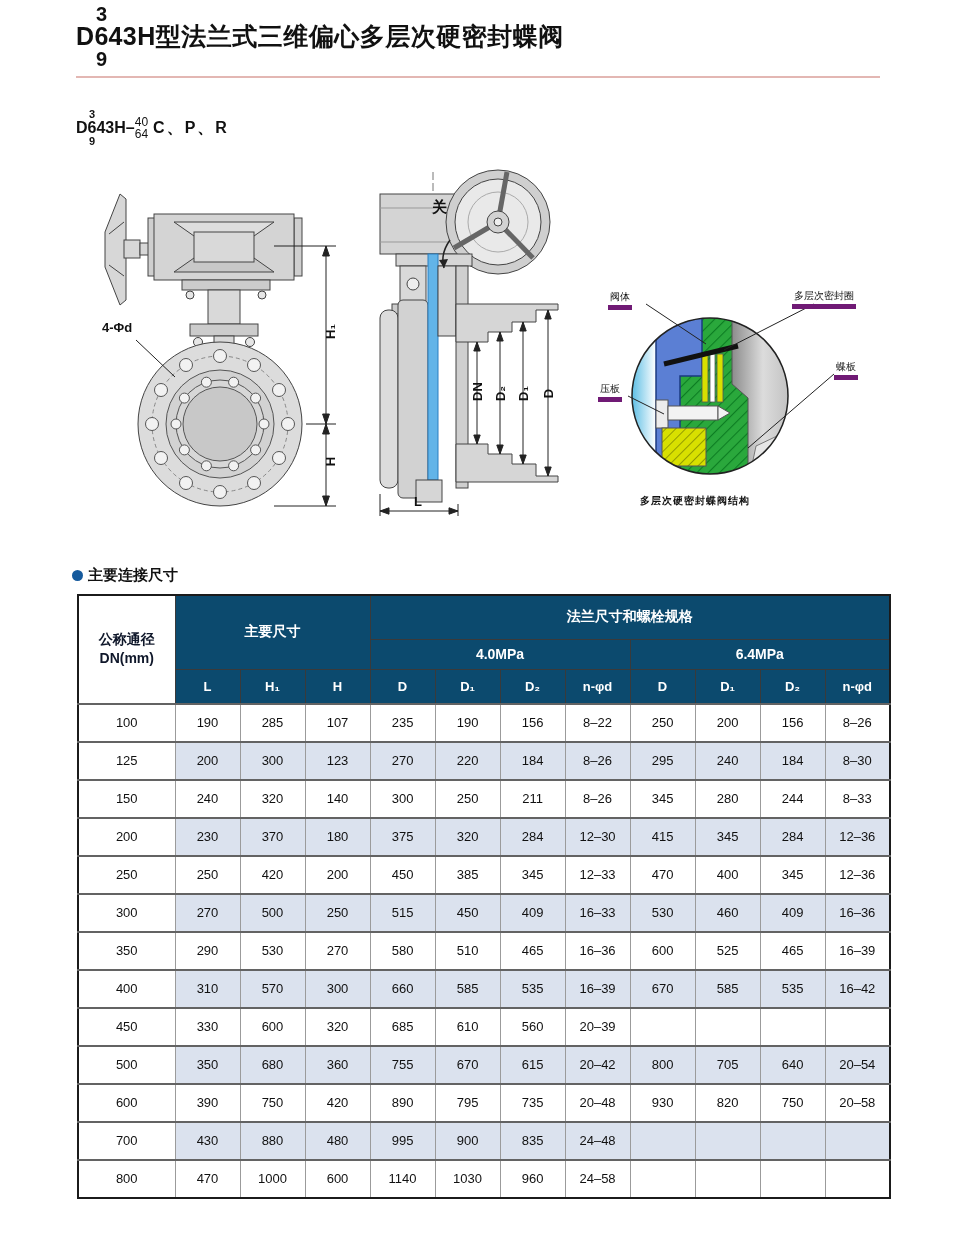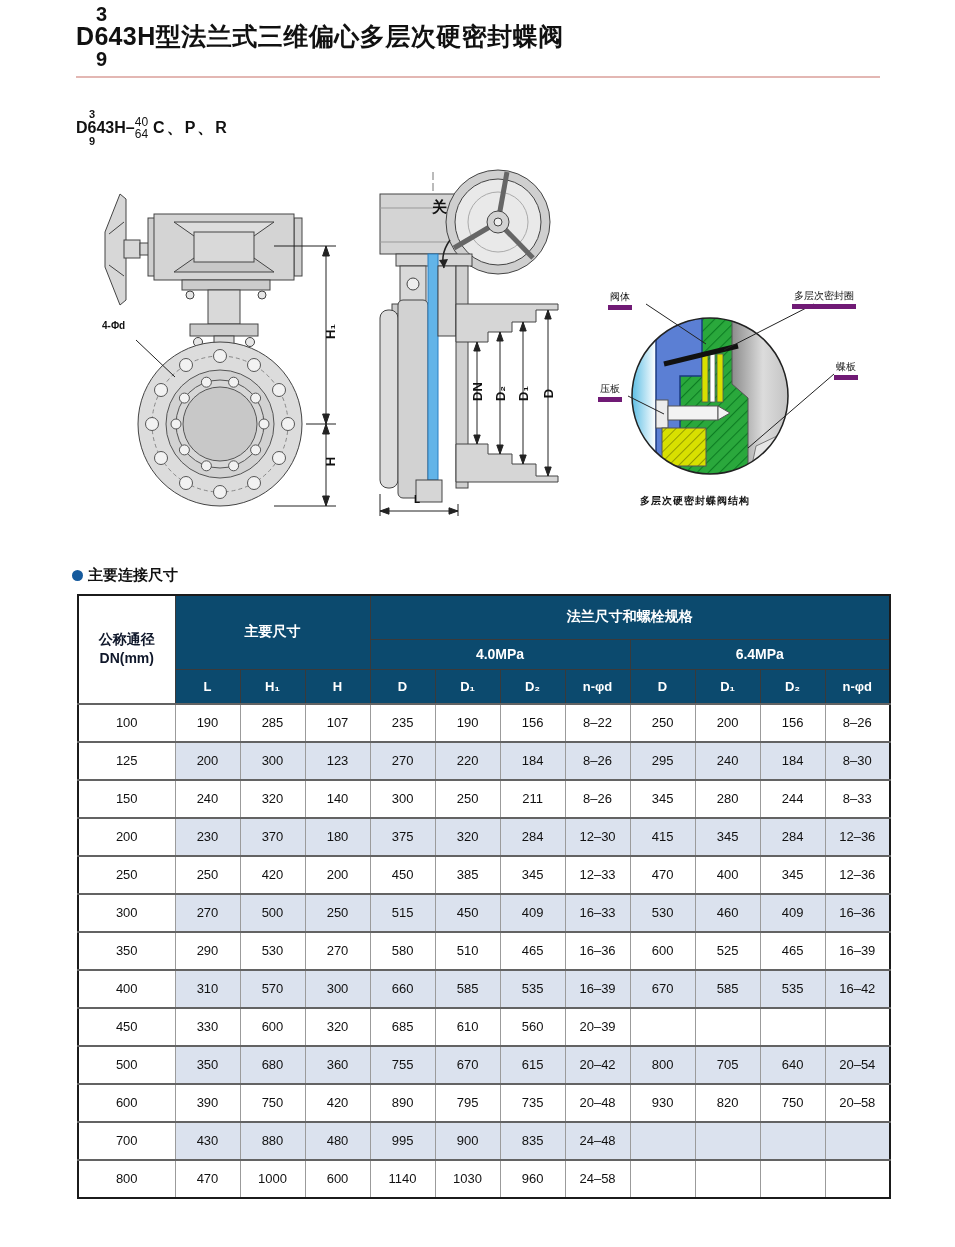--- a/index.html
+++ b/index.html
@@ -18,21 +18,21 @@
   
   #model-block{left:76px;top:104px;height:48px;display:flex;align-items:center;font-weight:bold;font-size:16px;}
   .alt-stack-s .sm{font-size:11px;}
   .alt-stack-s .md{font-size:16px;}
   .frac-stack{display:flex;flex-direction:column;line-height:1;font-size:12px;font-weight:normal;}
   .model-suffix{margin-left:5px;letter-spacing:2px;}
 
   
   .draw{pointer-events:none;}
   svg{display:block;}
-  .dim-label{position:absolute;font-weight:bold;font-size:10px;white-space:nowrap;}
+  .dim-label{position:absolute;font-weight:bold;font-size:13px;white-space:nowrap;}
   .vlabel{position:absolute;width:34px;text-align:center;transform:rotate(-90deg);font-weight:bold;font-size:13px;}
   .part-label{position:absolute;font-weight:normal;font-size:10px;border-bottom:5px solid #701a75;
               padding:0 2px 1px 2px;white-space:nowrap;background:rgba(255,255,255,.0);}
   .caption{position:absolute;font-weight:bold;font-size:10px;letter-spacing:1px;white-space:nowrap;}
 
   
   #section-title{left:72px;top:566px;display:flex;align-items:center;gap:5px;font-weight:bold;font-size:15px;}
   .bullet{width:11px;height:11px;border-radius:50%;background:#155a9d;display:inline-block;}
 
   

